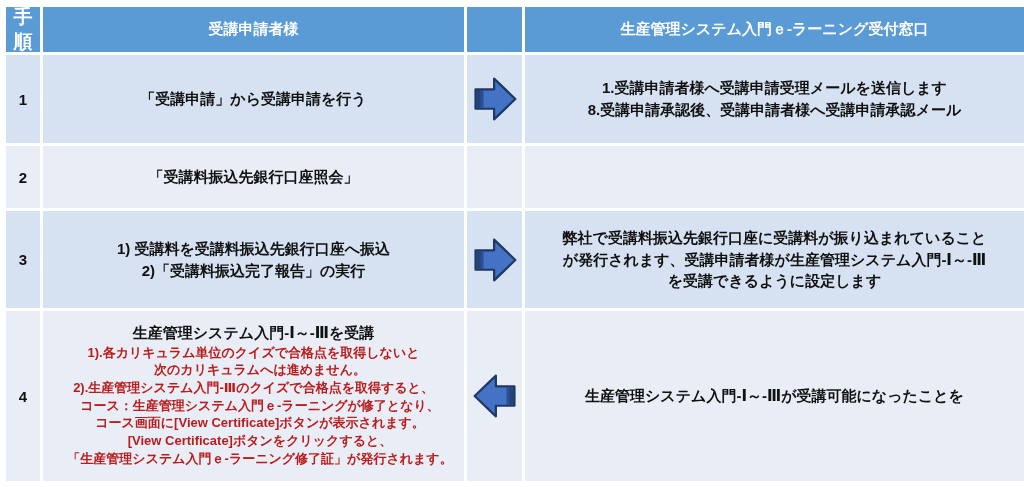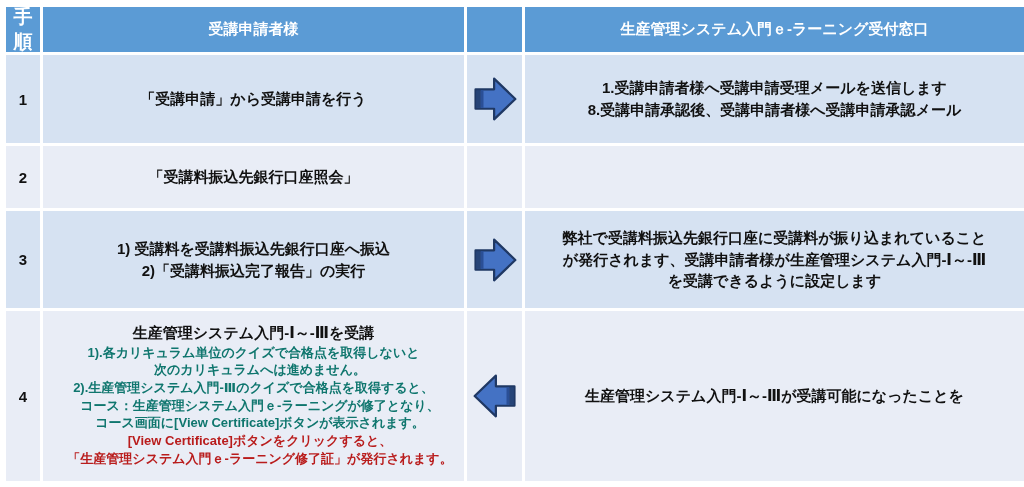--- a/index.html
+++ b/index.html
@@ -46,21 +46,21 @@
   .body .ln{white-space:pre;}
   .gapcell{
     display:flex;align-items:center;justify-content:center;
   }
   .r4left{
     justify-content:flex-start;
     padding-top:11px;
   }
   .r4title{}
   .note{font-size:13px;line-height:1.36;}
-  .olive{color:#0f766e;}
+  .olive{color:#b91c1c;}
   .red{color:#b91c1c;}
   .arrow-svg{display:block;}
 </style>
 </head>
 <body>
 
 <div class="page">
   <div class="grid">
 
     <div class="cell hdr">

